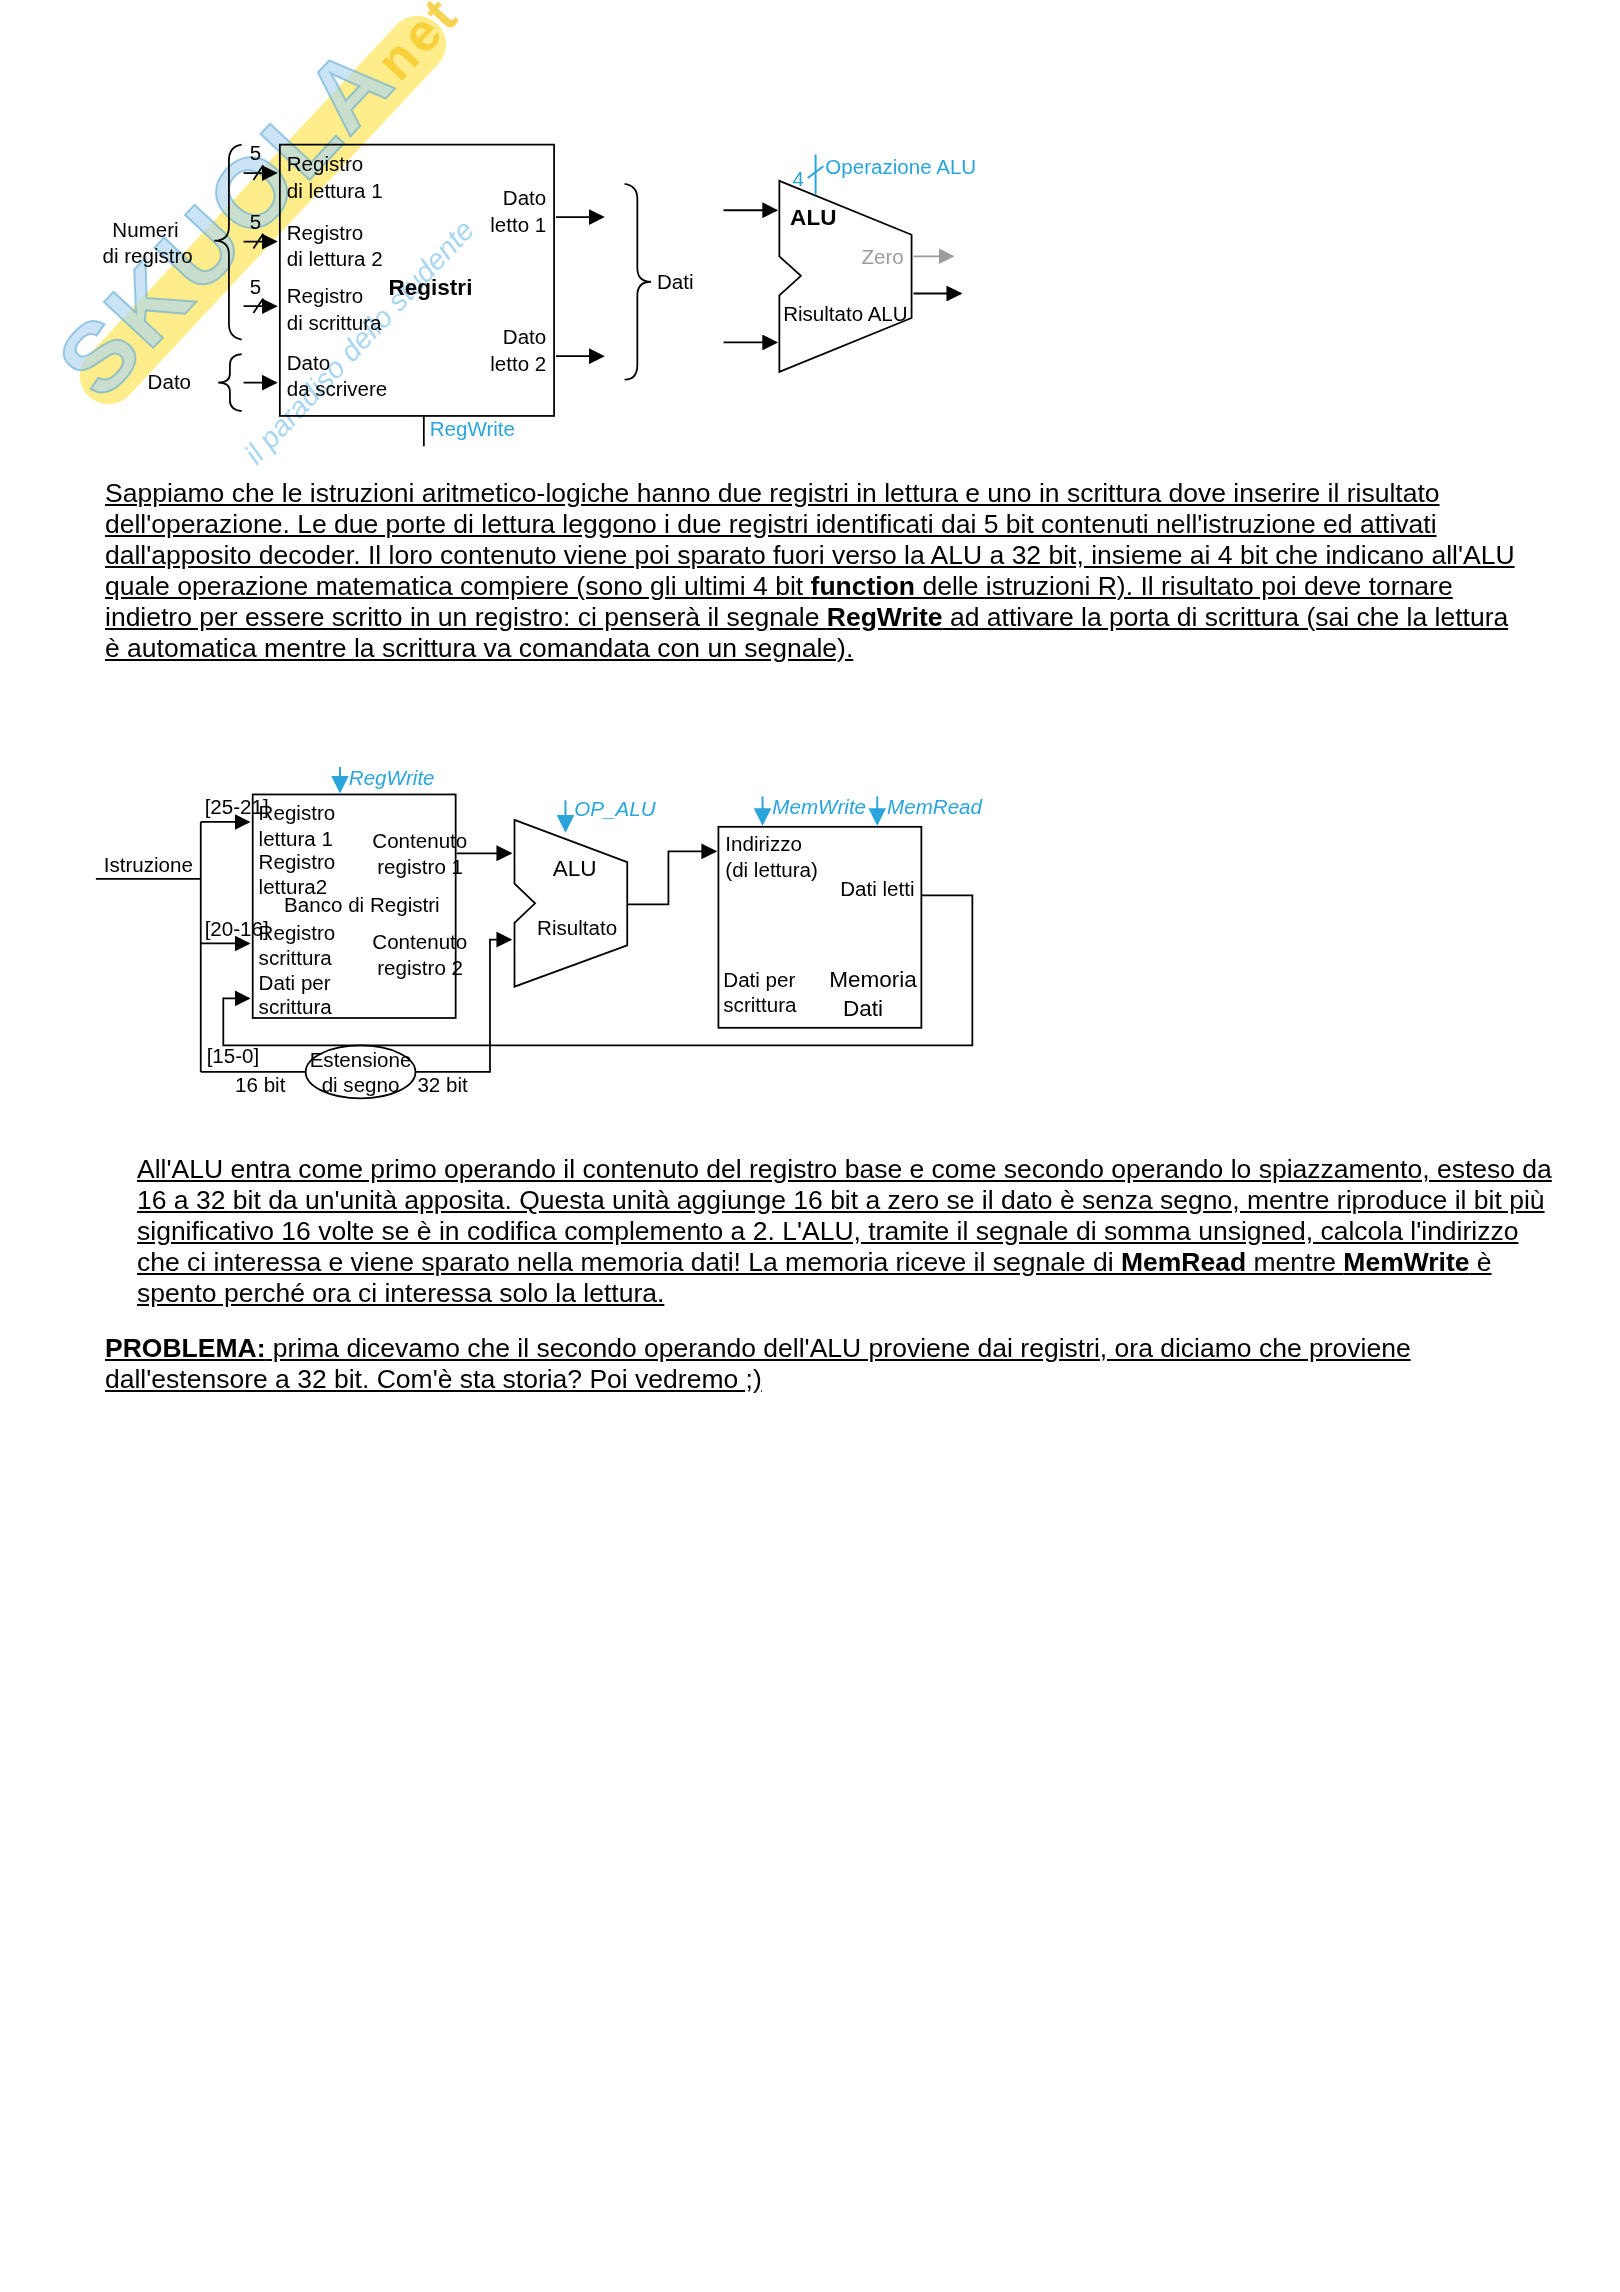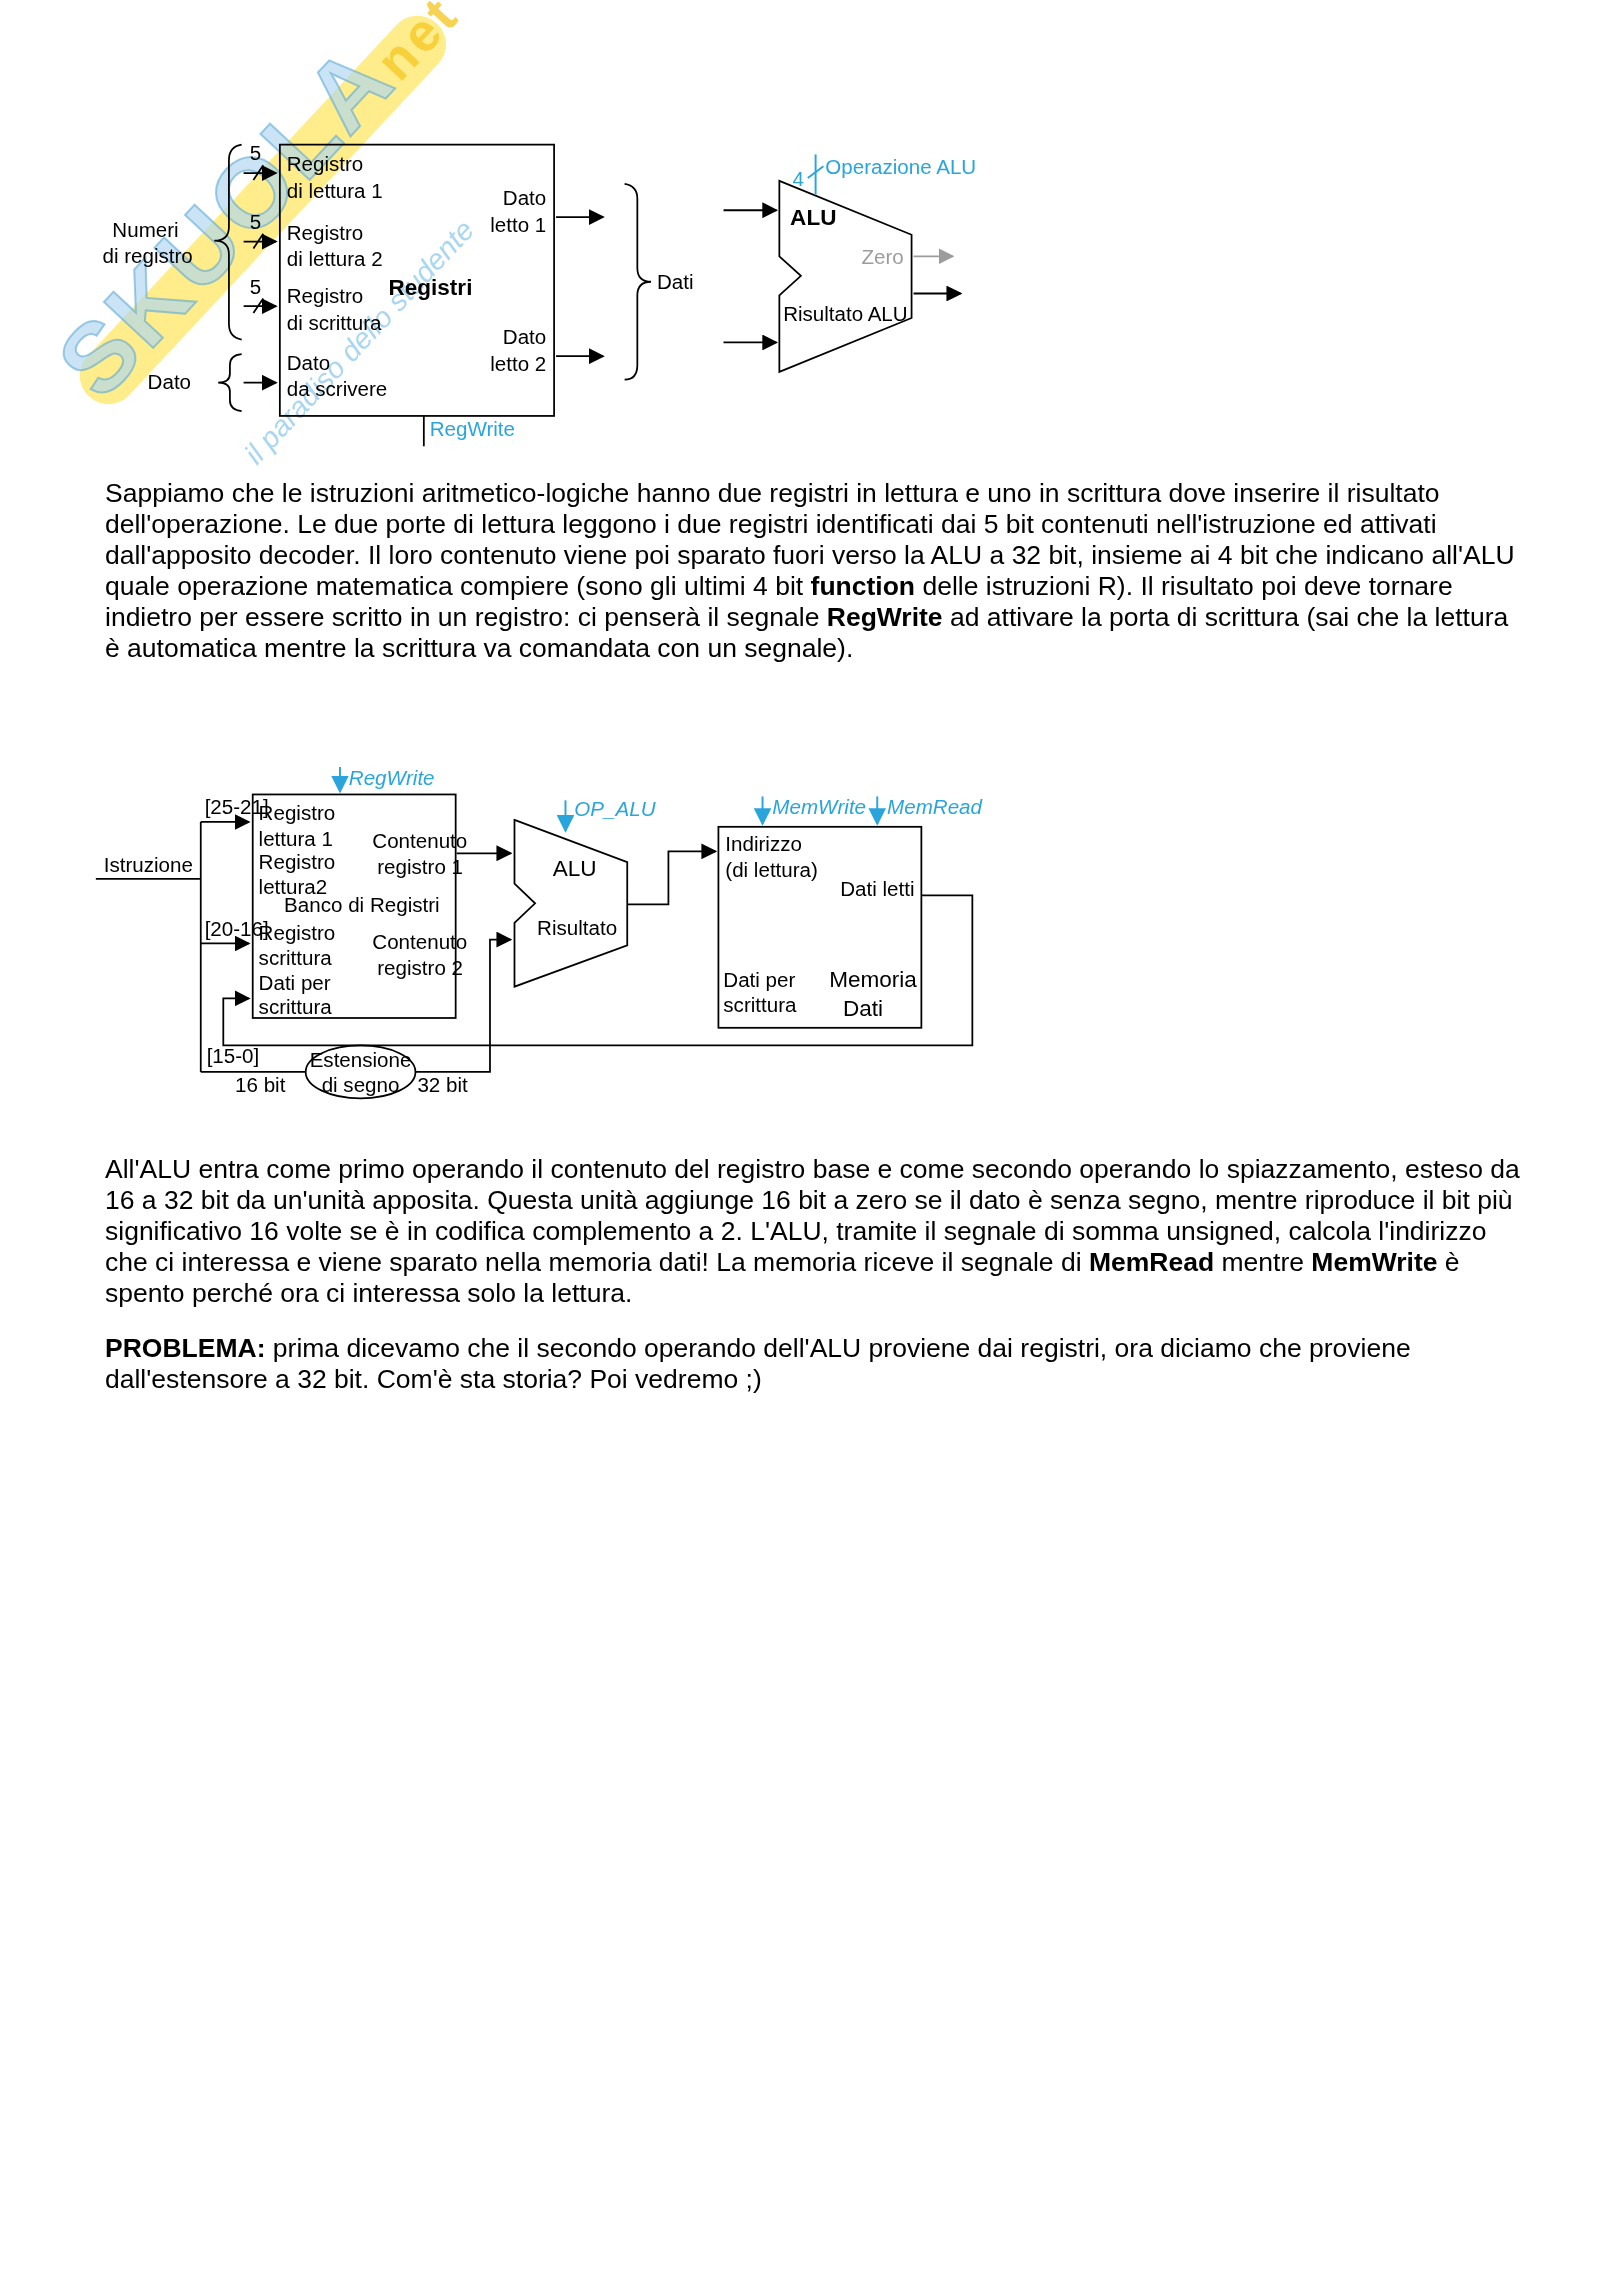--- a/index.html
+++ b/index.html
@@ -1,23 +1,23 @@
 <!DOCTYPE html>
 <html><head>
 <meta charset="utf-8">
 <style>
   html,body{margin:0;padding:0;background:#ffffff;}
   .page{position:relative;width:1620px;height:2293px;background:#ffffff;overflow:hidden;
         font-family:"Liberation Sans",sans-serif;color:#000;}
   .heading{position:absolute;left:105px;font-size:26.5px;font-weight:bold;white-space:nowrap;}
   .h1{top:98px;}
   .h2{top:733px;}
-  .para{position:absolute;left:105px;width:1419px;font-size:26.5px;line-height:31px;text-align:left;}
+  .para{position:absolute;left:105px;width:1419px;font-size:26.5px;line-height:31px;text-align:left;text-decoration:underline;}
   .p1{top:451px;}
-  .p2{top:1127px;}
+  .p2{top:1127px;margin-left:32px;}
   .p3{top:1306px;}
   .para b{font-weight:bold;}
 
   
   .watermark{position:absolute;left:19.6px;top:19.6px;width:608px;height:549px;pointer-events:none;}
   .wm-ribbon{position:absolute;left:69px;top:348px;width:510px;height:57px;border-radius:28px;
              background:rgba(255,214,0,0.45);transform:rotate(-47deg);transform-origin:0 50%;}
   .wm-brand{position:absolute;left:57px;top:304px;font-size:98px;font-weight:bold;letter-spacing:3.9px;
             white-space:nowrap;transform:rotate(-47deg);transform-origin:0 50%;
             color:rgba(173,214,240,0.65);-webkit-text-stroke:2px rgba(86,164,210,0.55);}

